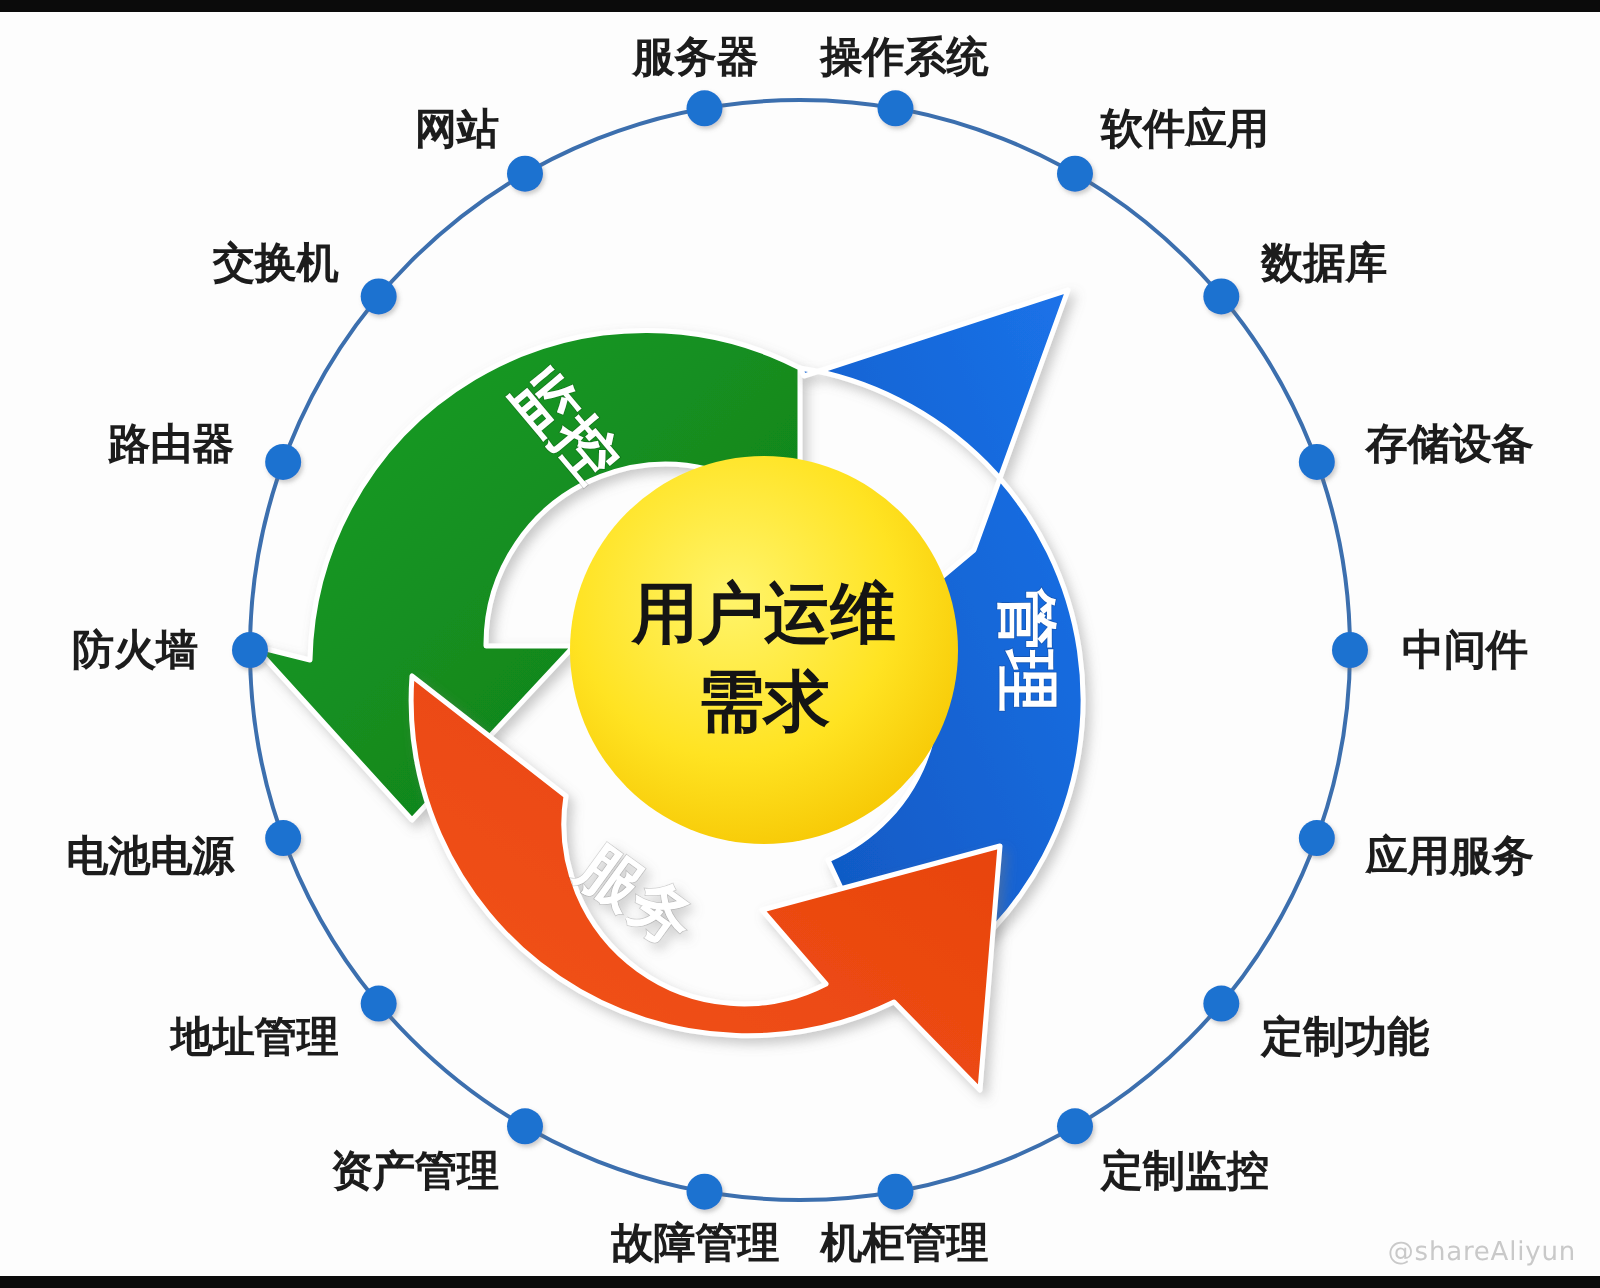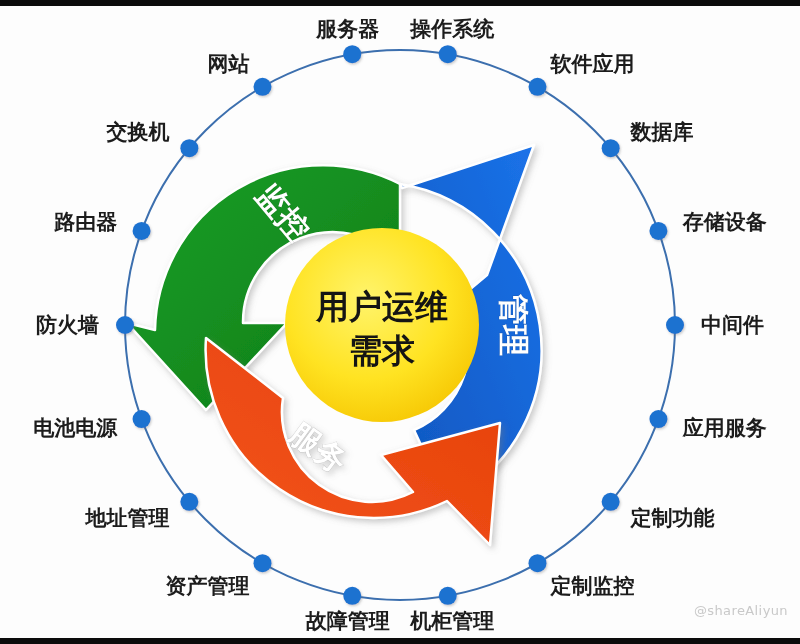--- a/index.html
+++ b/index.html
@@ -30,21 +30,21 @@
     left: 0;
     width: 800px;
     height: 6px;
     background: #0b0b0b;
   }
   .frame-top { top: 0; }
   .frame-bottom { bottom: 0; }
   .watermark {
     position: absolute;
     right: 12px;
-    bottom: 26px;
+    bottom: 10px;
     font-size: 13px;
     color: #c9c9c9;
     letter-spacing: 0.4px;
     font-family: "DejaVu Sans", "Liberation Sans", sans-serif;
   }
   text.outer-label {
     font-family: "DejaVu Sans", "Liberation Sans", sans-serif;
     font-size: 21px;
     font-weight: 700;
     fill: #1c1c1c;

